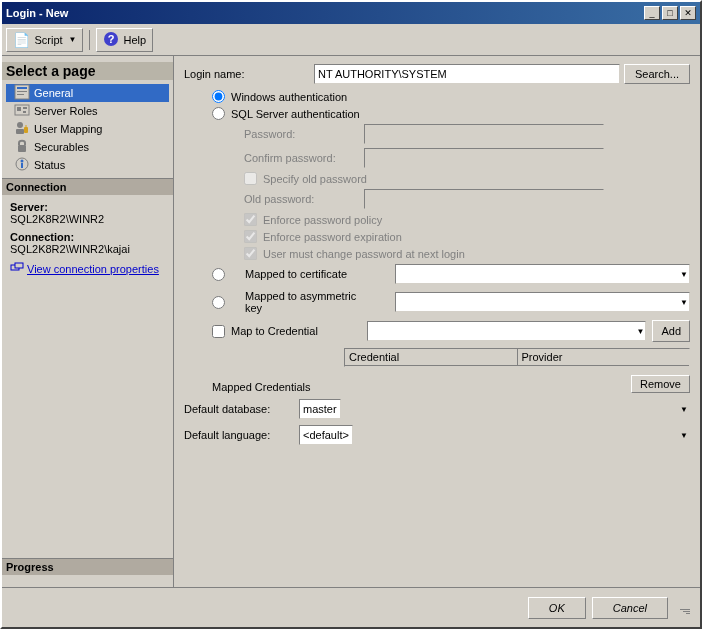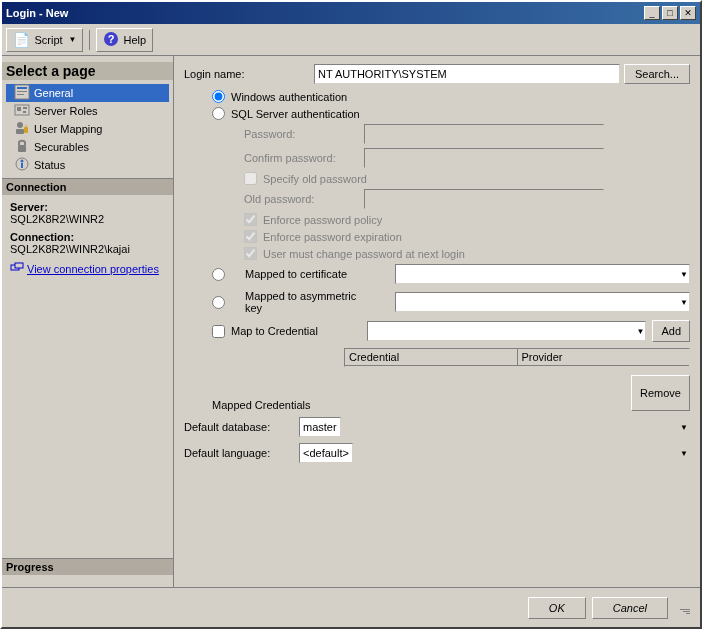--- a/index.html
+++ b/index.html
@@ -350,21 +350,21 @@
       border-top-color: #fff;
       border-left-color: #fff;
       border-right-color: #808080;
       border-bottom-color: #808080;
       font-size: 11px;
       font-family: inherit;
       cursor: pointer;
       align-self: flex-start;
     }
     .remove-btn {
-      height: 36px;
+      height: 18px;
       padding: 0 8px;
       background: #d4d0c8;
       border: 1px solid;
       border-top-color: #fff;
       border-left-color: #fff;
       border-right-color: #808080;
       border-bottom-color: #808080;
       font-size: 11px;
       font-family: inherit;
       cursor: pointer;

